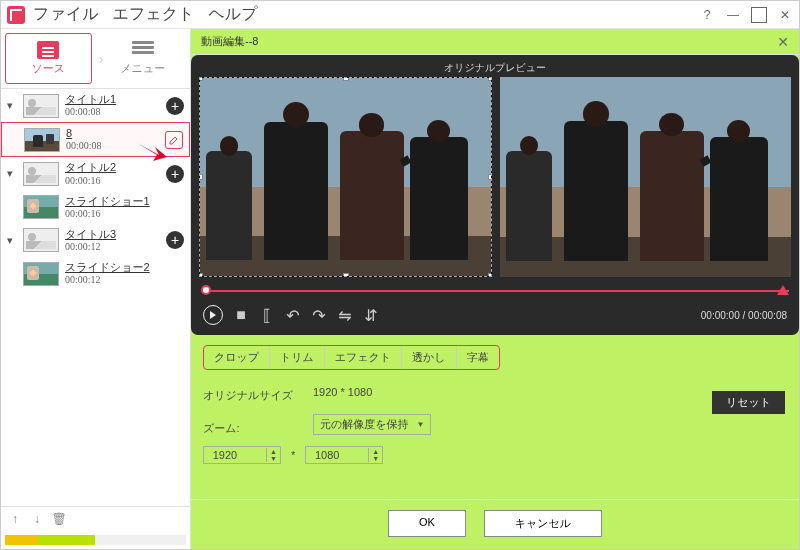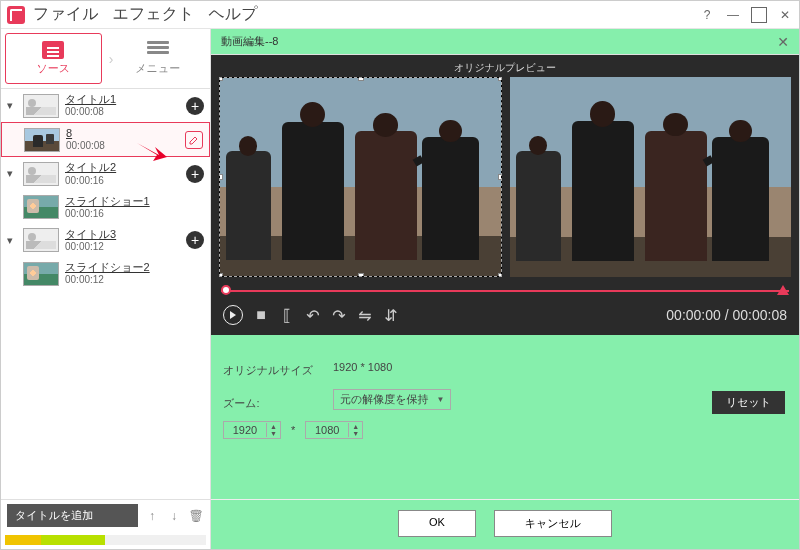--- a/index.html
+++ b/index.html
@@ -6,21 +6,21 @@
 body { width: 800px; height: 550px; background: #fff; overflow: hidden; position: relative; border: 1px solid #ccc; }
 .titlebar { height: 28px; display: flex; align-items: center; padding: 0 6px; border-bottom: 1px solid #e5e5e5; }
 .app-icon { width: 18px; height: 18px; background: #e83a5a; border-radius: 3px; margin-right: 8px; position: relative; }
 .app-icon::after { content:""; position:absolute; inset:3px; border:2px solid #fff; border-bottom:none; border-right:none; border-radius:2px 0 0 0; }
 .menu-item { font-size: 16px; color: #444; margin-right: 14px; cursor: pointer; }
 .win-controls { margin-left: auto; display: flex; gap: 10px; }
 .win-btn { width: 16px; height: 16px; font-size: 12px; color: #666; display: flex; align-items: center; justify-content: center; cursor: pointer; }
 .win-btn.box { border:1px solid #666; }
 
 .main { display: flex; height: calc(100% - 28px); }
-.sidebar { width: 210px; border-right: 1px solid #e0e0e0; display:flex; flex-direction:column; }
+.sidebar { width: 190px; border-right: 1px solid #e0e0e0; display:flex; flex-direction:column; }
 .mode-tabs { display:flex; height:60px; border-bottom:1px solid #e0e0e0; }
 .mode-tab { flex:1; display:flex; flex-direction:column; align-items:center; justify-content:center; gap:2px; font-size:11px; color:#888; position:relative; cursor:pointer; }
 .mode-tab.active { color:#e83a5a; }
 .mode-tab.active::before { content:""; position:absolute; left:4px; right:4px; top:4px; bottom:4px; border:1px solid #e83a5a; border-radius:3px; }
 .mode-chevron { position:absolute; right:-8px; top:50%; transform:translateY(-50%); color:#ccc; font-size:14px; }
 .mode-ico { width:22px; height:18px; border:2px solid currentColor; border-radius:2px; }
 .mode-ico.menu { display:flex; flex-direction:column; gap:2px; border:none; }
 .mode-ico.menu span { height:3px; background:currentColor; border-radius:1px; }
 .mode-ico.source { background:currentColor; position:relative; }
 .mode-ico.source::after { content:""; position:absolute; left:3px; right:3px; top:4px; height:2px; background:#fff; box-shadow:0 4px 0 #fff, 0 8px 0 #fff; }
@@ -30,39 +30,39 @@
 .title-row .chev { width:10px; color:#555; cursor:pointer; }
 .thumb { width:36px; height:24px; border:1px solid #aaa; background:#eee; position:relative; overflow:hidden; }
 .thumb.ph::before { content:""; position:absolute; left:4px; top:4px; width:8px; height:8px; border-radius:50%; background:#bbb; }
 .thumb.ph::after { content:""; position:absolute; left:2px; bottom:2px; right:2px; height:8px; background:linear-gradient(135deg,#bbb 40%,#ddd 40%); }
 .thumb.beach { background:linear-gradient(#a8c8e0 55%, #5a4a3a 55%); }
 .thumb.beach::after { content:""; position:absolute; left:8px; top:6px; width:10px; height:12px; background:#2a2a2a; border-radius:2px 2px 0 0; box-shadow:12px -2px 0 -1px #3a3a3a; }
 .thumb.slide { background:linear-gradient(#7aa 50%, #486 50%); }
 .thumb.slide::after { content:""; position:absolute; left:3px; top:3px; width:12px; height:14px; background:radial-gradient(#fc9 30%, transparent 30%), #cba; border-radius:2px; }
 .title-meta { flex:1; display:flex; flex-direction:column; line-height:1.2; }
 .title-meta .name { font-size:11px;text-decoration:underline; }
-.title-meta .dur { font-size:10px; color:#666; }
+.title-meta .dur { font-size:10px; color:#666;font-family:Liberation Serif, serif; }
 .row-btn { width:18px; height:18px; border-radius:50%; background:#333; color:#fff; display:flex; align-items:center; justify-content:center; font-size:14px; cursor:pointer; }
 .title-row.selected { border:1px solid #e83a5a; background:#fff7f8; }
 .edit-btn { width:18px; height:18px; border:1.5px solid #e83a5a; border-radius:3px; display:flex; align-items:center; justify-content:center; cursor:pointer; }
 .edit-btn svg { width:10px; height:10px; }
 .red-arrow { position:absolute; left:134px; top:138px; pointer-events:none; }
 .red-arrow svg { width:34px; height:24px; }
 
 .sidebar-bottom { border-top:1px solid #e0e0e0; padding:4px 6px; display:flex; align-items:center; gap:6px; }
 .add-title { flex:1; background:#555; color:#fff; font-size:11px; padding:4px 8px; cursor:pointer; }
 .sb-btn { width:16px; height:16px; color:#888; cursor:pointer; display:flex; align-items:center; justify-content:center; font-size:12px; }
 .color-bar { height:10px; background:linear-gradient(to right,#f0c400 0 18%, #b8e000 18% 50%, #f0f0f0 50%); margin:4px; }
 
-.content { flex:1; display:flex; flex-direction:column; background:#86efac;justify-content:space-between; }
+.content { flex:1; display:flex; flex-direction:column; background:#bef264;justify-content:space-between; }
 .editor-head { display:flex; align-items:center; height:26px; padding:0 10px; border-bottom:1px solid #e0e0e0; }
 .editor-title { font-size:11px; color:#333; }
 .close-x { margin-left:auto; font-size:14px; color:#666; cursor:pointer; }
 
-.preview-zone { background:#2a2a2a; padding:6px 8px 4px; }
+.preview-zone { background:#2a2a2a; padding:6px 8px 4px;border-radius:7px; }
 .preview-labels { display:flex; gap:8px; margin-bottom:2px; }
 .preview-labels span { flex:1; text-align:center; font-size:10px; color:#ddd; }
 .previews { display:flex; gap:8px; }
 .pv { flex:1; height:200px; background:#000; position:relative; overflow:hidden; }
 .pv.crop { border:1px dashed #aaa; }
 .pv.crop .handle { position:absolute; width:6px; height:6px; background:#fff; border:1px solid #888; }
 .scene { position:absolute; inset:0; background:linear-gradient(#8aa5b5 0 55%, #9a8570 55% 80%, #4a4035 80%); }
 .person { position:absolute; bottom:8%; background:#1a1a1a; border-radius:6px 6px 0 0; }
 .p1 { left:2%; width:16%; height:55%; background:#2a2a2a; }
 .p2 { left:22%; width:22%; height:70%; }
@@ -74,31 +74,31 @@
 
 .timeline { position:relative; height:16px; margin:6px 2px 2px; }
 .tl-track { position:absolute; left:0; right:0; top:7px; height:2px; background:#e83a5a; }
 .tl-handle { position:absolute; left:0; top:2px; width:10px; height:10px; background:#fff; border:2px solid #e83a5a; border-radius:50%; cursor:pointer; }
 .tl-end { position:absolute; right:0; top:2px; width:0; height:0; border-left:6px solid transparent; border-right:6px solid transparent; border-bottom:10px solid #e83a5a; }
 
 .playbar { display:flex; align-items:center; gap:10px; padding:4px 4px 6px; }
 .play-btn { width:20px; height:20px; border:1.5px solid #eee; border-radius:50%; display:flex; align-items:center; justify-content:center; cursor:pointer; }
 .play-btn svg { width:8px; height:8px; }
 .pb-icon { width:16px; height:16px; color:#ccc; cursor:pointer; display:flex; align-items:center; justify-content:center; }
-.time-readout { margin-left:auto; font-size:14px; color:#ddd; }
+.time-readout { margin-left:auto; font-size:10px; color:#ddd; }
 
 .settings { padding:10px 12px; flex:1; display:flex; flex-direction:column; position:relative; }
 .tabs { display:flex; border:1.5px solid #e83a5a; border-radius:4px; width:fit-content; overflow:hidden; }
 .tab { font-size:11px; padding:4px 10px; border-right:1px solid #ccc; cursor:pointer; color:#444; }
 .tab:last-child { border-right:none; }
 .form-row { display:flex; align-items:center; gap:10px; margin-top:10px; font-size:11px; color:#444; }
 .form-row .lbl { width:100px;margin-top:8px; }
 .select { border:1px solid #aaa; padding:2px 6px; font-size:11px; display:flex; align-items:center; gap:8px; cursor:pointer; }
 .select .caret { font-size:8px; color:#555; }
-.num-input { display:flex; align-items:center; border:1px solid #aaa; }
+.num-input { display:flex; align-items:center; border:1px solid #aaa;gap:20px; }
 .num-input .val { width:42px; text-align:center; font-size:11px; padding:2px 0; }
 .num-input .spin { display:flex; flex-direction:column; border-left:1px solid #aaa; }
 .num-input .spin span { font-size:7px; padding:0 3px; cursor:pointer; color:#555; line-height:1; }
 .reset-btn { position:absolute; right:14px; top:56px; background:#333; color:#fff; font-size:11px; padding:4px 14px; cursor:pointer; }
 
 .dialog-btns { display:flex; justify-content:center; gap:18px; padding:10px 0 12px; border-top:1px solid #eee; }
 .dlg-btn { border:1px solid #888; padding:5px 30px; font-size:11px; cursor:pointer; background:#fff; }
 </style>
 </head>
 <body>
@@ -188,21 +188,20 @@
         <span class="chev"></span>
         <div class="thumb slide"></div>
         <div class="title-meta">
             <span class="name">スライドショー2</span>
             <span class="dur">00:00:12</span>
           </div>
       </div>
     </div>
 
     <div class="sidebar-bottom">
-      <div class="add-title">タイトルを追加</div>
       <div class="sb-btn">↑</div>
       <div class="sb-btn">↓</div>
       <div class="sb-btn">🗑</div>
     </div>
     <div class="color-bar"></div>
   </div>
 
   <div class="content">
     <div class="editor-head">
       <span class="editor-title">動画編集--8</span>
@@ -258,20 +257,27 @@
         <div class="pb-icon">⟦</div>
         <div class="pb-icon">↶</div>
         <div class="pb-icon">↷</div>
         <div class="pb-icon">⇋</div>
         <div class="pb-icon">⇵</div>
         <span class="time-readout">00:00:00 / 00:00:08</span>
       </div>
     </div>
 
     <div class="settings">
+      <div class="tabs">
+        <div class="tab">クロップ</div>
+        <div class="tab">トリム</div>
+        <div class="tab">エフェクト</div>
+        <div class="tab">透かし</div>
+        <div class="tab">字幕</div>
+      </div>
 
       <div class="form-row">
         <span class="lbl">オリジナルサイズ</span>
         <span>1920 * 1080</span>
       </div>
       <div class="form-row">
         <span class="lbl">ズーム:</span>
         <div class="select">
           <span>元の解像度を保持</span>
           <span class="caret">▼</span>

